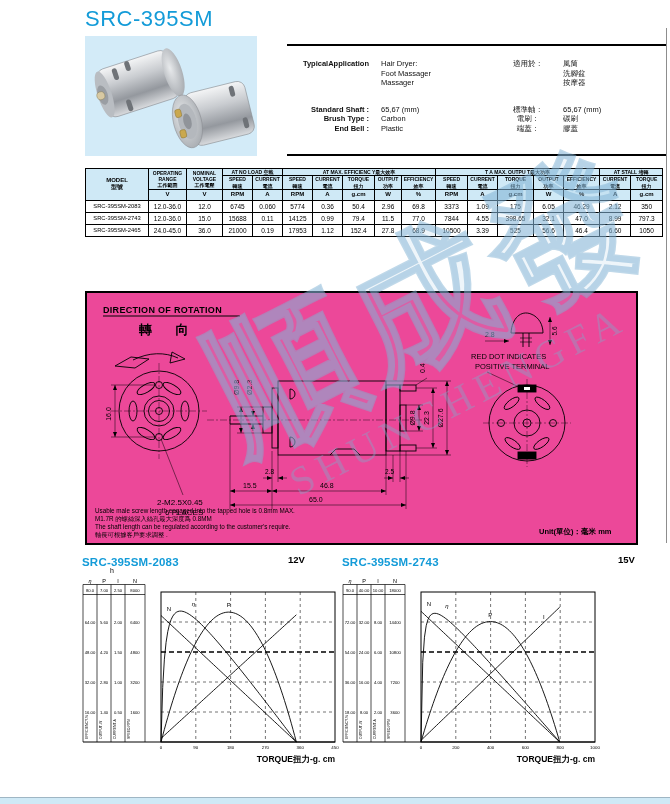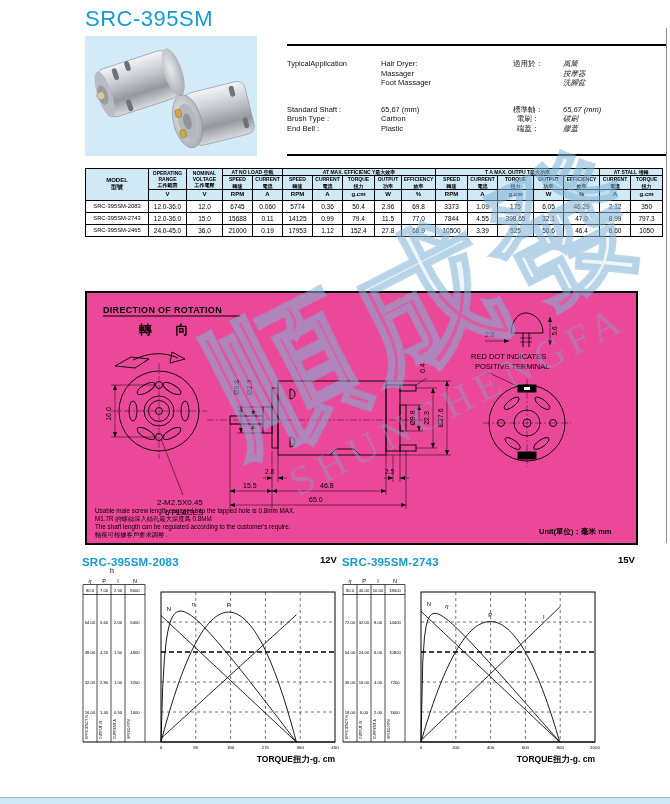--- a/index.html
+++ b/index.html
@@ -3,38 +3,38 @@
 <meta charset="utf-8">
 <style>
   html,body{margin:0;padding:0;}
   body{width:670px;height:804px;background:#fff;font-family:"Liberation Sans","DejaVu Sans",sans-serif;position:relative;overflow:hidden;}
   .page{position:absolute;inset:0;}
   .title{position:absolute;left:85px;top:6px;font-size:22px;font-weight:normal;color:#139bd8;letter-spacing:.5px;}
   .product-photo{position:absolute;left:85px;top:36px;}
   .spec-block{position:absolute;left:287px;top:44px;width:379px;height:112px;border-top:2.5px solid #000;border-bottom:2.5px solid #000;font-size:7.5px;color:#111;padding-top:13px;box-sizing:border-box;}
   .spec-row{display:flex;line-height:9.5px;}
   .spec-row.gap{margin-top:17px;}
-  .sc1{width:82px;text-align:left;}
+  .sc1{width:82px;text-align:right;font-weight:bold;}
   .sc2{width:104px;padding-left:12px;}
   .sc3{width:62px;text-align:center;margin-left:12px;}
-  .sc4{flex:1;padding-left:4px;font-style:italic;}
+  .sc4{flex:1;padding-left:4px;}
   table.ratings{position:absolute;left:85px;top:168px;width:577px;border-collapse:collapse;table-layout:fixed;}
   table.ratings th,table.ratings td{border:1px solid #000;text-align:center;padding:0;white-space:pre-line;}
   table.ratings th{background:#cfe9f6;font-size:5px;font-weight:bold;line-height:1.25;}
   table.ratings th.model-h{font-size:6px;}
   table.ratings th.unit{font-size:6px;height:10px;}
   table.ratings td{font-size:6.5px;height:11px;background:#fff;}
   table.ratings td.model{font-size:5.8px;}
   .drawing-panel{position:absolute;left:85px;top:291px;width:549px;height:250px;background:#ec4899;border:2px solid #000;}
   .charts-row .chart-block{position:absolute;top:552px;width:292px;}
   #chart0{left:82px;} #chart1{left:342px;}
   .chart-title-row{position:relative;height:15px;}
   .chart-title{color:#139bd8;font-weight:bold;font-size:11.5px;letter-spacing:.2px;}
   .chart-voltage{position:absolute;top:2px;font-size:9.5px;font-weight:bold;color:#000;}
-  #chart0 .chart-voltage{left:238px;} #chart1 .chart-voltage{left:276px;text-align:center;}
+  #chart0 .chart-voltage{left:206px;} #chart1 .chart-voltage{left:276px;text-align:center;}
   .chart-stray{font-size:7px;height:9px;margin-left:28px;color:#000;}
   .watermark{position:absolute;left:185px;top:340px;width:640px;transform:rotate(-27deg);transform-origin:0 0;pointer-events:none;z-index:30;}
   .wm-cn{font-size:148px;font-weight:bold;letter-spacing:8px;color:rgba(150,195,225,0.16);-webkit-text-stroke:2.5px rgba(128,178,212,0.5);line-height:1;}
   .wm-en{font-family:"Liberation Serif","DejaVu Serif",serif;font-size:40px;letter-spacing:7px;color:rgba(130,168,200,0.42);margin-top:6px;margin-left:30px;}
   .bottom-strip{position:absolute;left:0;bottom:0;width:100%;height:6px;background:#cfe9f6;border-top:1px solid #9fb6c4;}
   .edge-line{position:absolute;left:666px;top:28px;width:1px;height:515px;background:#8d8d8d;}
   svg text{fill:#000;}
 </style>
 </head>
 <body>
@@ -83,29 +83,29 @@
   <div class="spec-block">
       <div id="spec-rows">
         <div class="spec-row">
           <span class="sc1">TypicalApplication</span>
           <span class="sc2">Hair Dryer:</span>
           <span class="sc3">適用於：</span>
           <span class="sc4">風筒</span>
         </div>
         <div class="spec-row">
           <span class="sc1"></span>
+          <span class="sc2">Foot Massager</span>
+          <span class="sc3"></span>
+          <span class="sc4">洗腳盆</span>
+        </div>
+        <div class="spec-row">
+          <span class="sc1"></span>
           <span class="sc2">Massager</span>
           <span class="sc3"></span>
           <span class="sc4">按摩器</span>
-        </div>
-        <div class="spec-row">
-          <span class="sc1"></span>
-          <span class="sc2">Foot Massager</span>
-          <span class="sc3"></span>
-          <span class="sc4">洗腳盆</span>
         </div>
         <div class="spec-row gap">
           <span class="sc1">Standard Shaft :</span>
           <span class="sc2">65,67 (mm)</span>
           <span class="sc3">標準軸：</span>
           <span class="sc4">65,67 (mm)</span>
         </div>
         <div class="spec-row">
           <span class="sc1">Brush Type :</span>
           <span class="sc2">Carbon</span>

